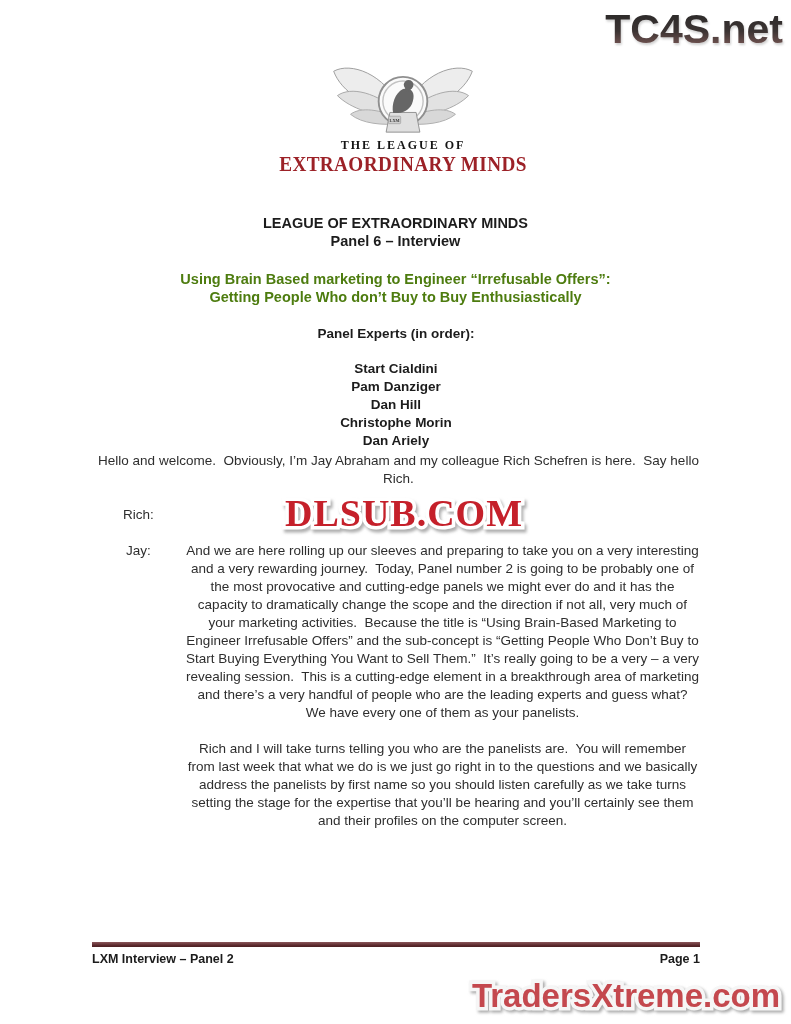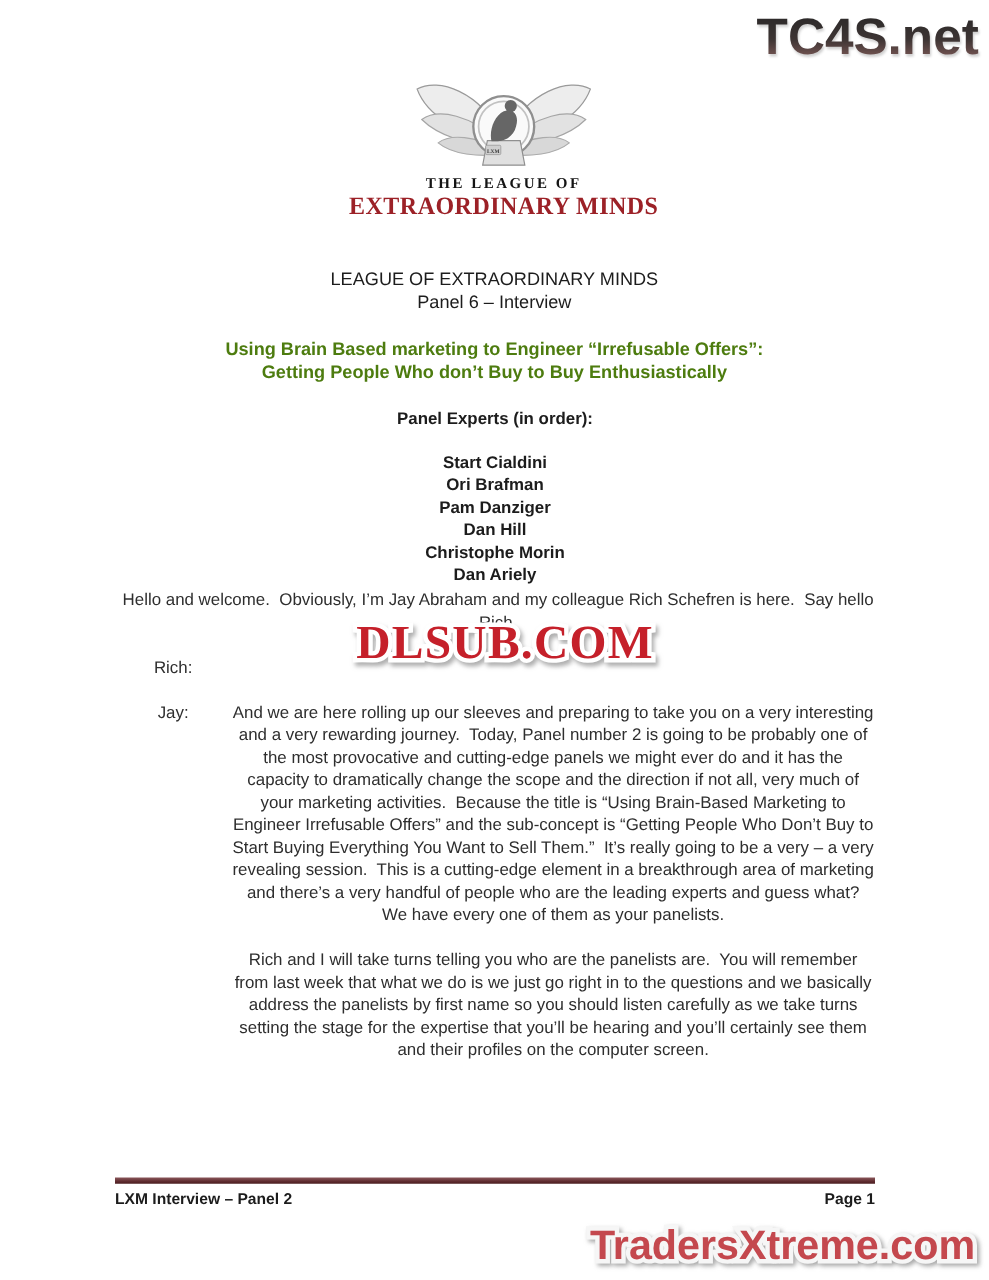--- a/index.html
+++ b/index.html
@@ -25,21 +25,21 @@
     font-size:12px;letter-spacing:2px;color:#141414;
     margin-top:2px;font-weight:600;
   }
   .logo-line2{
     font-family:"Liberation Serif",serif;
     font-weight:bold;font-size:20px;color:#9c2127;
     letter-spacing:.4px;margin-top:3px;
     transform:scaleX(.96);transform-origin:center;
   }
   
-  .doc-title{margin-top:40px;text-align:center;font-weight:normal;font-size:14.5px;line-height:18px;color:#1c1c1c;}
+  .doc-title{margin-top:40px;text-align:center;font-weight:bold;font-size:14.5px;line-height:18px;color:#1c1c1c;}
   .doc-subtitle{margin-top:20px;text-align:center;font-weight:bold;font-size:14.5px;line-height:18px;color:#4d7c0f;}
   
   .content{padding-left:92px;padding-right:91px;text-align:center;}
   .panel-heading{margin-top:19px;font-weight:bold;font-size:13.5px;line-height:18px;color:#1c1c1c;}
   .experts{margin-top:17px;font-weight:bold;font-size:13.5px;line-height:18px;color:#1c1c1c;}
   .intro{margin-top:2px;font-size:13.5px;line-height:18px;width:613px;white-space:pre-wrap;}
   .dlg-row{display:flex;margin-top:18px;font-size:13.5px;line-height:18px;}
   .speaker{flex:0 0 93px;width:93px;}
   .dlg-text{width:515px;white-space:pre-wrap;}
   
@@ -100,21 +100,20 @@
   </div>
   <div class="doc-subtitle">
     <div>Using Brain Based marketing to Engineer “Irrefusable Offers”:</div>
     <div>Getting People Who don’t Buy to Buy Enthusiastically</div>
   </div>
 
   <div class="content">
     <div class="panel-heading">Panel Experts (in order):</div>
     <div class="experts">
       <div>Start Cialdini</div>
-      <div>Ori Brafman</div>
       <div>Pam Danziger</div>
       <div>Dan Hill</div>
       <div>Christophe Morin</div>
       <div>Dan Ariely</div>
     </div>
 
     <div class="intro">Hello and welcome.  Obviously, I’m Jay Abraham and my colleague Rich Schefren is here.  Say hello Rich.</div>
 
     <div class="dlg-row">
       <div class="speaker">Rich:</div>

